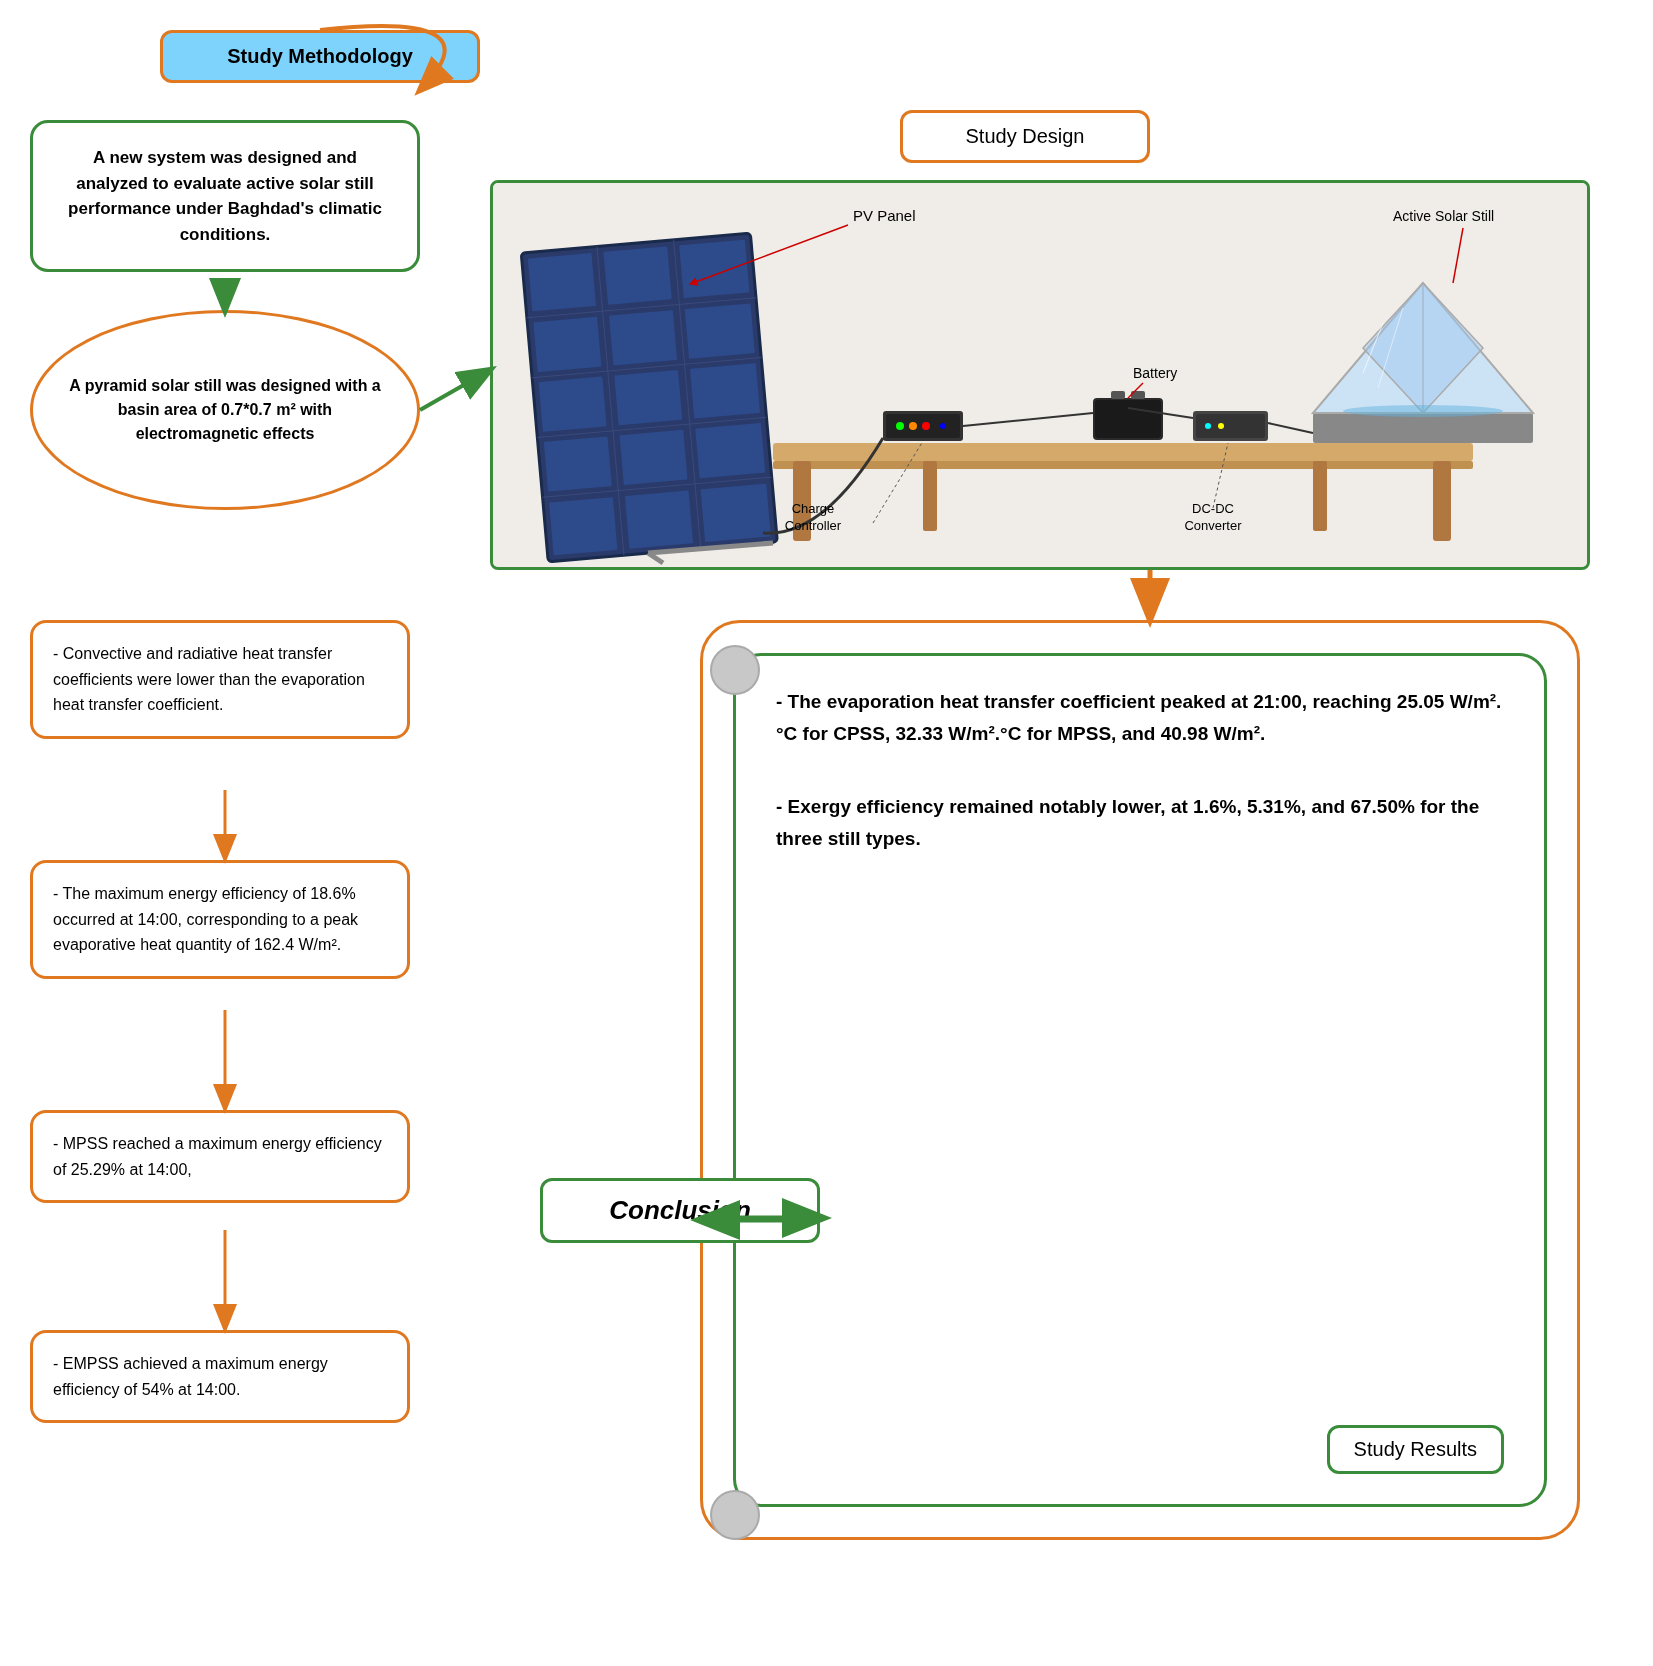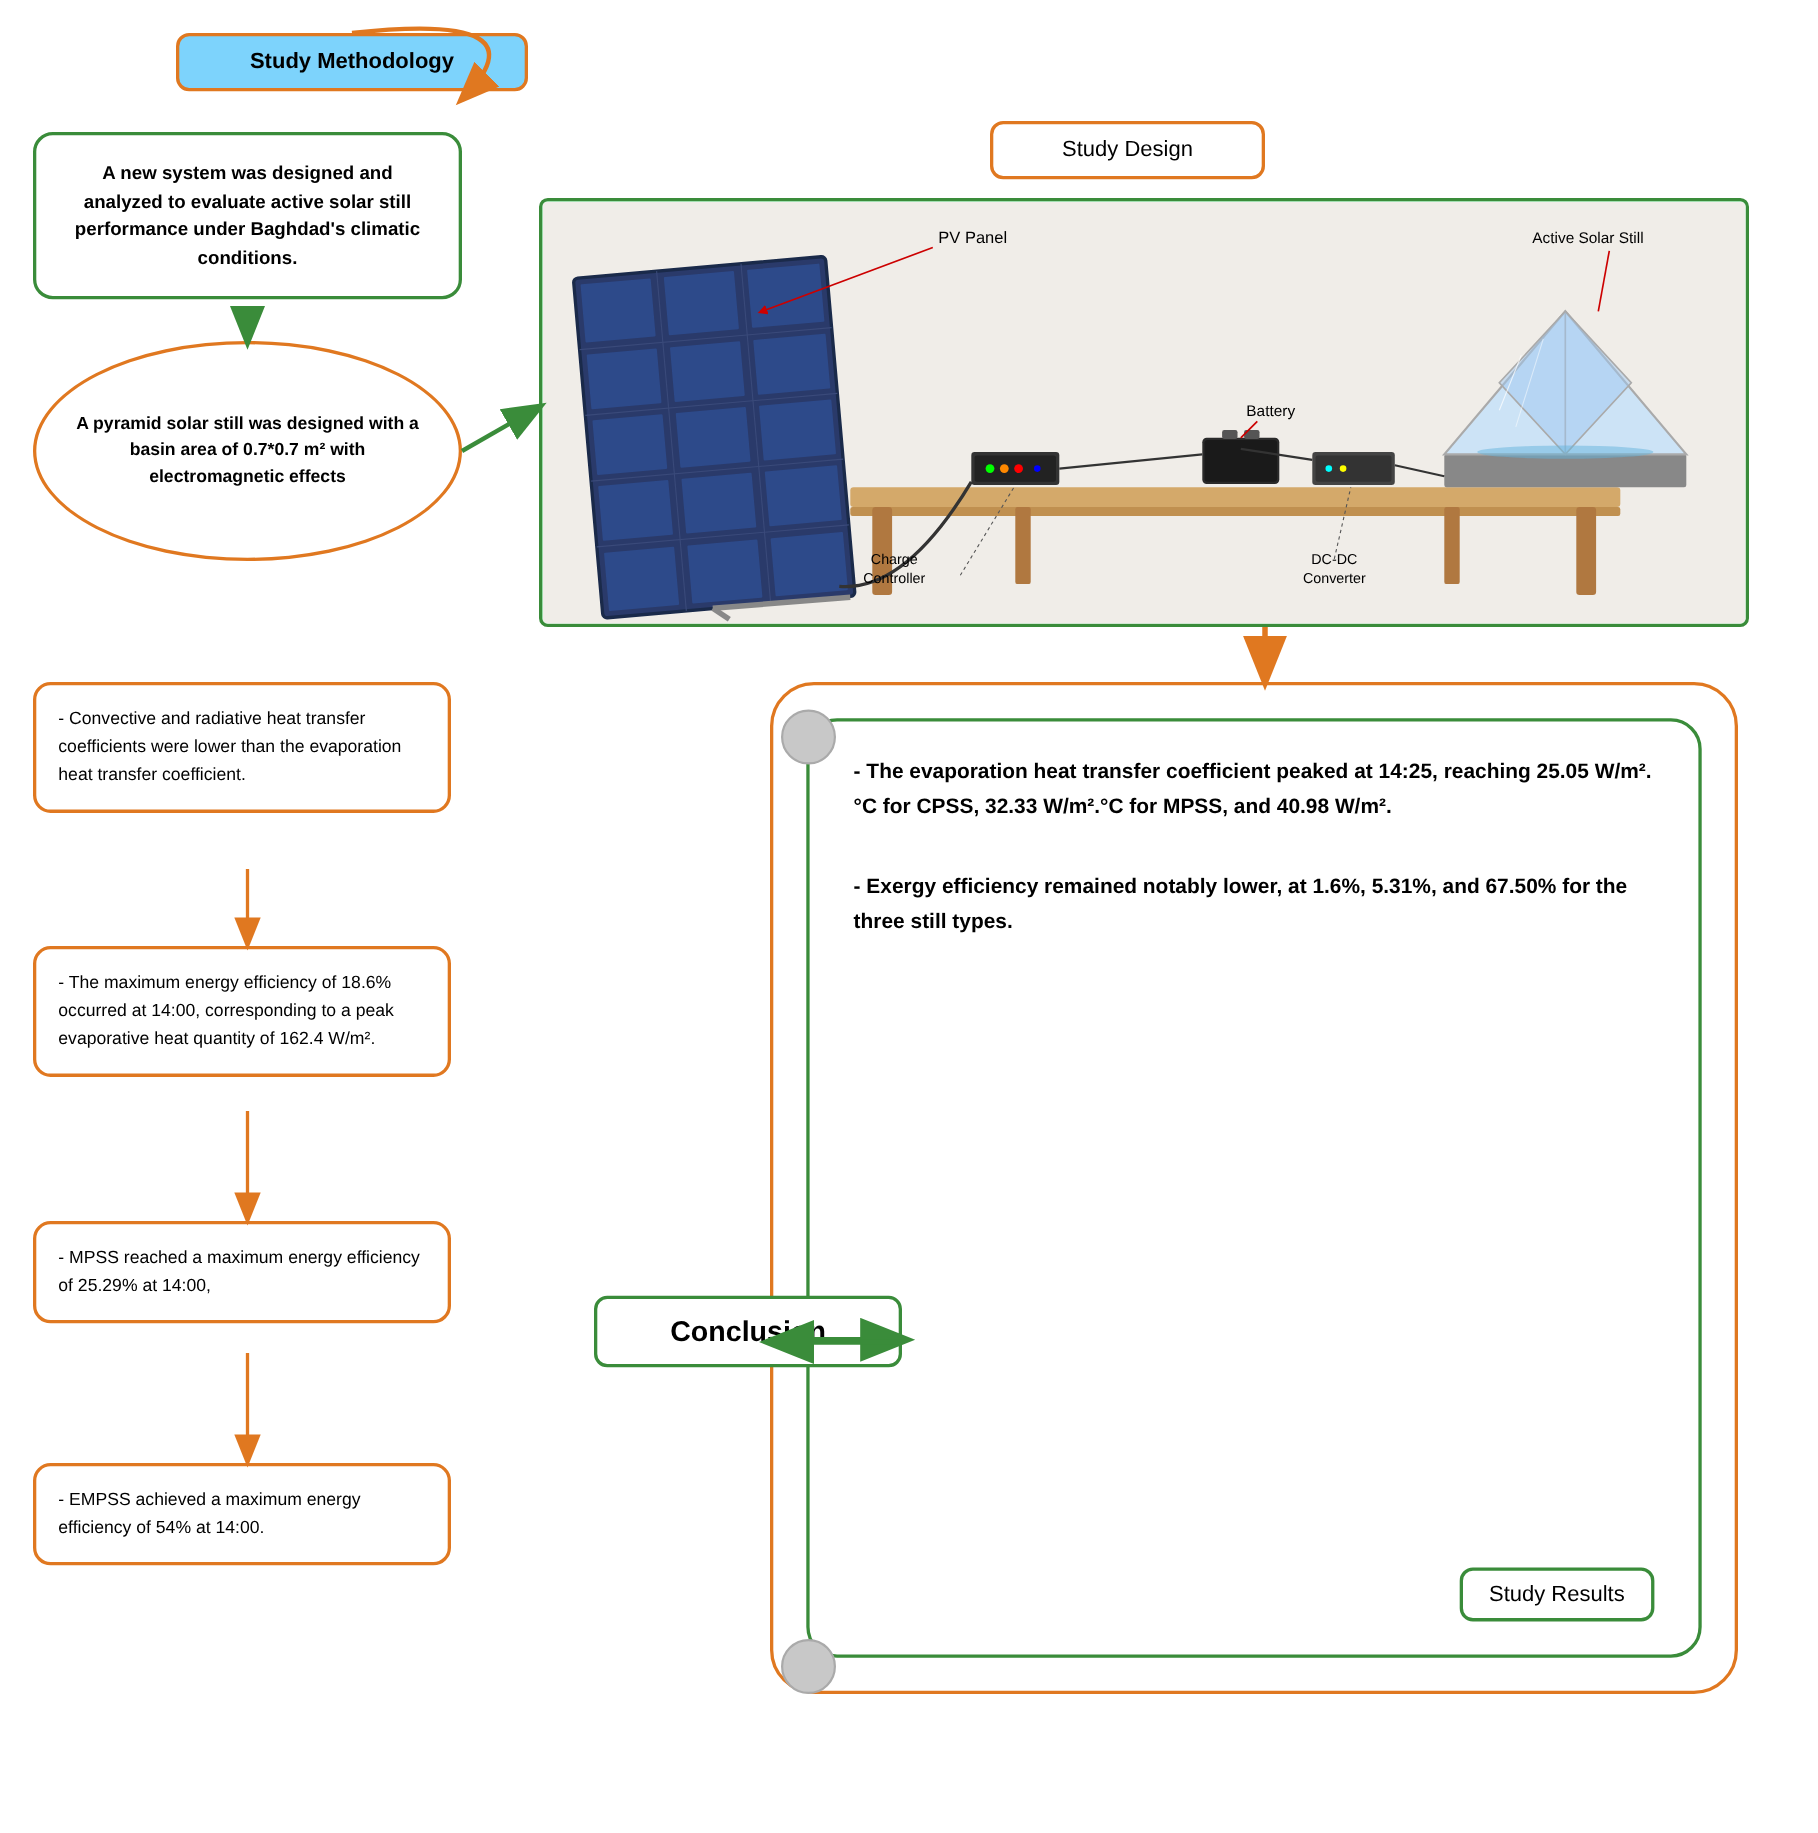--- a/index.html
+++ b/index.html
@@ -110,20 +110,21 @@
       top: 1178px;
       left: 540px;
       width: 280px;
       background: #fff;
       border: 3px solid #3a8c3a;
       border-radius: 12px;
       text-align: center;
       padding: 14px 20px;
       font-weight: bold;
       font-size: 26px;
+      font-style: italic;
     }
 
     
     .finding-box {
       position: absolute;
       left: 30px;
       width: 380px;
       background: #fff;
       border: 3px solid #e07820;
       border-radius: 16px;
@@ -337,21 +338,21 @@
     <span>- MPSS reached a maximum energy efficiency of 25.29% at 14:00,</span>
   </div>
 
   <div class="finding-box finding-box-4">
     <span>- EMPSS achieved a maximum energy efficiency of 54% at 14:00.</span>
   </div>
 
   <div class="study-results-outer">
     <div class="study-results-inner">
       <div class="study-results-text">
-        <p style="margin-bottom: 40px;">- The evaporation heat transfer coefficient peaked at 14:25, reaching 25.05 W/m².°C for CPSS, 32.33 W/m².°C for MPSS, and 40.98 W/m².</p>
+        <p style="margin-bottom: 40px;">- The evaporation heat transfer coefficient peaked at 21:00, reaching 25.05 W/m².°C for CPSS, 32.33 W/m².°C for MPSS, and 40.98 W/m².</p>
         <p>- Exergy efficiency remained notably lower, at 1.6%, 5.31%, and 67.50% for the three still types.</p>
       </div>
       <div style="text-align: right;">
         <span class="study-results-label">Study Results</span>
       </div>
     </div>
   </div>
 
   <div class="conclusion-box">
     <span>Conclusion</span>

